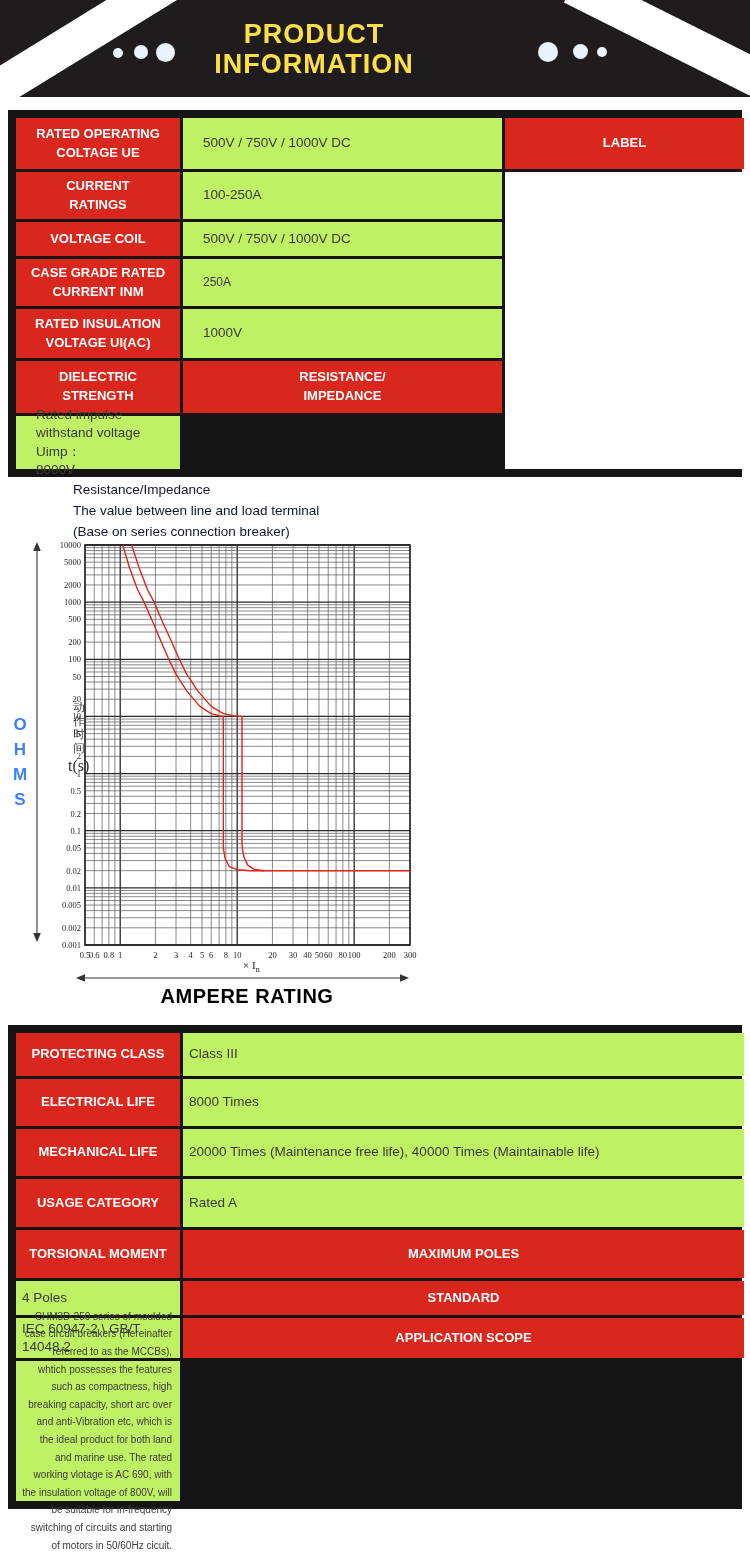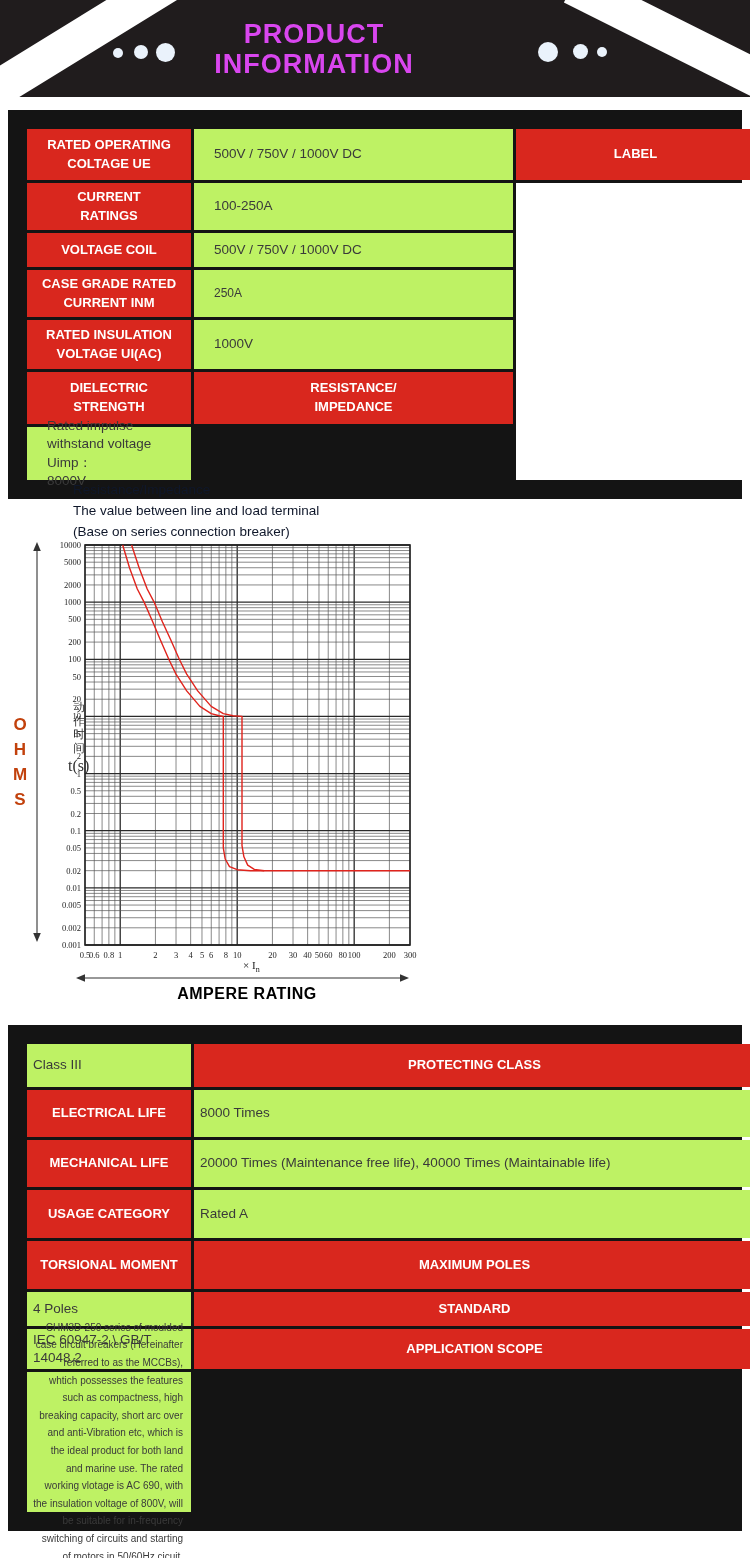--- a/index.html
+++ b/index.html
@@ -4,51 +4,51 @@
 <style>
   html,body{margin:0;padding:0;background:#fff;}
   body{width:750px;height:1558px;position:relative;font-family:"Liberation Sans",sans-serif;}
   .page{position:relative;width:750px;height:1558px;background:#fff;overflow:hidden;}
 
   
   .banner{position:absolute;left:0;top:0;width:750px;height:97px;background:#201c1d;overflow:hidden;}
   .stripe{position:absolute;background:#fff;width:230px;height:37px;}
   .stripe-left{left:-44px;top:25px;transform:rotate(-31.6deg);}
   .stripe-right{left:560px;top:19px;transform:rotate(26.6deg);}
-  .banner-title{position:absolute;left:0;top:0;width:628px;height:97px;margin:0;display:flex;flex-direction:column;align-items:center;justify-content:center;color:#d946ef;font-size:27px;line-height:30px;font-weight:bold;letter-spacing:1px;text-align:center;}
+  .banner-title{position:absolute;left:0;top:0;width:628px;height:97px;margin:0;display:flex;flex-direction:column;align-items:center;justify-content:center;color:#fde047;font-size:27px;line-height:30px;font-weight:bold;letter-spacing:1px;text-align:center;}
   .dot{position:absolute;border-radius:50%;background:#eaf2fb;}
   .dL1{left:113px;top:48px;width:10px;height:10px;}
   .dL2{left:134px;top:45px;width:14px;height:14px;}
   .dL3{left:156px;top:43px;width:19px;height:19px;}
   .dR1{left:538px;top:42px;width:20px;height:20px;}
   .dR2{left:573px;top:44px;width:15px;height:15px;}
   .dR3{left:597px;top:47px;width:10px;height:10px;}
 
   
-  .spec-table{position:absolute;left:8px;width:734px;background:#141414;display:grid;gap:3px;padding:19px;box-sizing:border-box;}
+  .spec-table{position:absolute;left:8px;width:734px;background:#141414;display:grid;gap:3px;padding:8px;box-sizing:border-box;}
   .table-top{top:110px;grid-template-columns:164px 319px 239px;grid-template-rows:51px 47px 34px 47px 49px 52px 53px;}
   .table-bottom{top:1025px;grid-template-columns:164px 561px;grid-template-rows:43px 47px 47px 48px 48px 34px 40px 140px;}
   .cell{display:flex;align-items:center;box-sizing:border-box;}
   .lab{background:#d9271e;color:#fff;font-weight:bold;font-size:13px;line-height:1.45;justify-content:center;text-align:center;padding:0 6px;white-space:pre-line;}
   .val{background:#bef264;color:#3a3a3a;font-size:13.5px;line-height:1.35;padding:0 12px 0 20px;white-space:pre-line;}
   .table-bottom .val{padding-left:6px;}
   .val-small{font-size:12px;}
   .label-header{grid-column:3;grid-row:1;}
   .label-body{grid-column:3;grid-row:2/8;background:#fff;}
   .app-scope{font-size:10px;line-height:17.6px;padding-right:8px;text-align:right;}
 
   
   .chart-heading{position:absolute;left:73px;top:479px;font-size:13.5px;color:#0f172a;line-height:21px;}
-  .ohms-label{position:absolute;left:9px;top:712px;width:22px;font-size:17px;font-weight:bold;color:#c2410c;line-height:25px;text-align:center;word-break:break-all;}
+  .ohms-label{position:absolute;left:9px;top:712px;width:22px;font-size:17px;font-weight:bold;color:#3b82f6;line-height:25px;text-align:center;word-break:break-all;}
   .cn-label{position:absolute;left:72px;top:701px;width:14px;font-size:11.5px;color:#333;line-height:13.5px;text-align:center;word-break:break-all;font-family:"Liberation Serif",serif;}
   .ts-label{position:absolute;left:68px;top:757px;font-size:16px;color:#333;font-family:"Liberation Serif",serif;}
   #trip-chart-svg{position:absolute;left:0;top:538px;}
   .xin-label{position:absolute;left:243px;top:959px;font-size:11px;color:#222;font-family:"Liberation Serif",serif;}
   .xin-label sub{font-size:8px;}
-  .ampere-label{position:absolute;left:0;top:985px;width:494px;text-align:center;font-size:16px;font-weight:bold;color:#000;letter-spacing:0.5px;}
+  .ampere-label{position:absolute;left:0;top:985px;width:494px;text-align:center;font-size:20px;font-weight:bold;color:#000;letter-spacing:0.5px;}
 </style>
 </head>
 <body>
 
 <div class="page">
 
   <header class="banner">
     <div class="stripe stripe-left"></div>
     <div class="stripe stripe-right"></div>
     <span class="dot dL1"></span>
@@ -238,22 +238,22 @@
         <path d="M37 404 L33.2 395 L40.8 395 Z" fill="#333"></path>
         <line x1="84" y1="440" x2="401" y2="440" stroke="#333" stroke-width="1.1"></line>
         <path d="M76 440 L85 436.2 L85 443.8 Z" fill="#333"></path>
         <path d="M409 440 L400 436.2 L400 443.8 Z" fill="#333"></path>
       </svg>
     <div class="xin-label"><span>× I</span><sub>n</sub></div>
     <div class="ampere-label">AMPERE RATING</div>
   </section>
 
   <section class="spec-table table-bottom">
+    <div class="cell lab">PROTECTING CLASS</div>
     <div class="cell val">Class III</div>
-    <div class="cell lab">PROTECTING CLASS</div>
     <div class="cell lab">ELECTRICAL LIFE</div>
     <div class="cell val">8000 Times</div>
     <div class="cell lab">MECHANICAL LIFE</div>
     <div class="cell val">20000 Times (Maintenance free life), 40000 Times (Maintainable life)</div>
     <div class="cell lab">USAGE CATEGORY</div>
     <div class="cell val">Rated A</div>
     <div class="cell lab">TORSIONAL MOMENT</div>
     <div class="cell lab">MAXIMUM POLES</div>
     <div class="cell val">4 Poles</div>
     <div class="cell lab">STANDARD</div>

